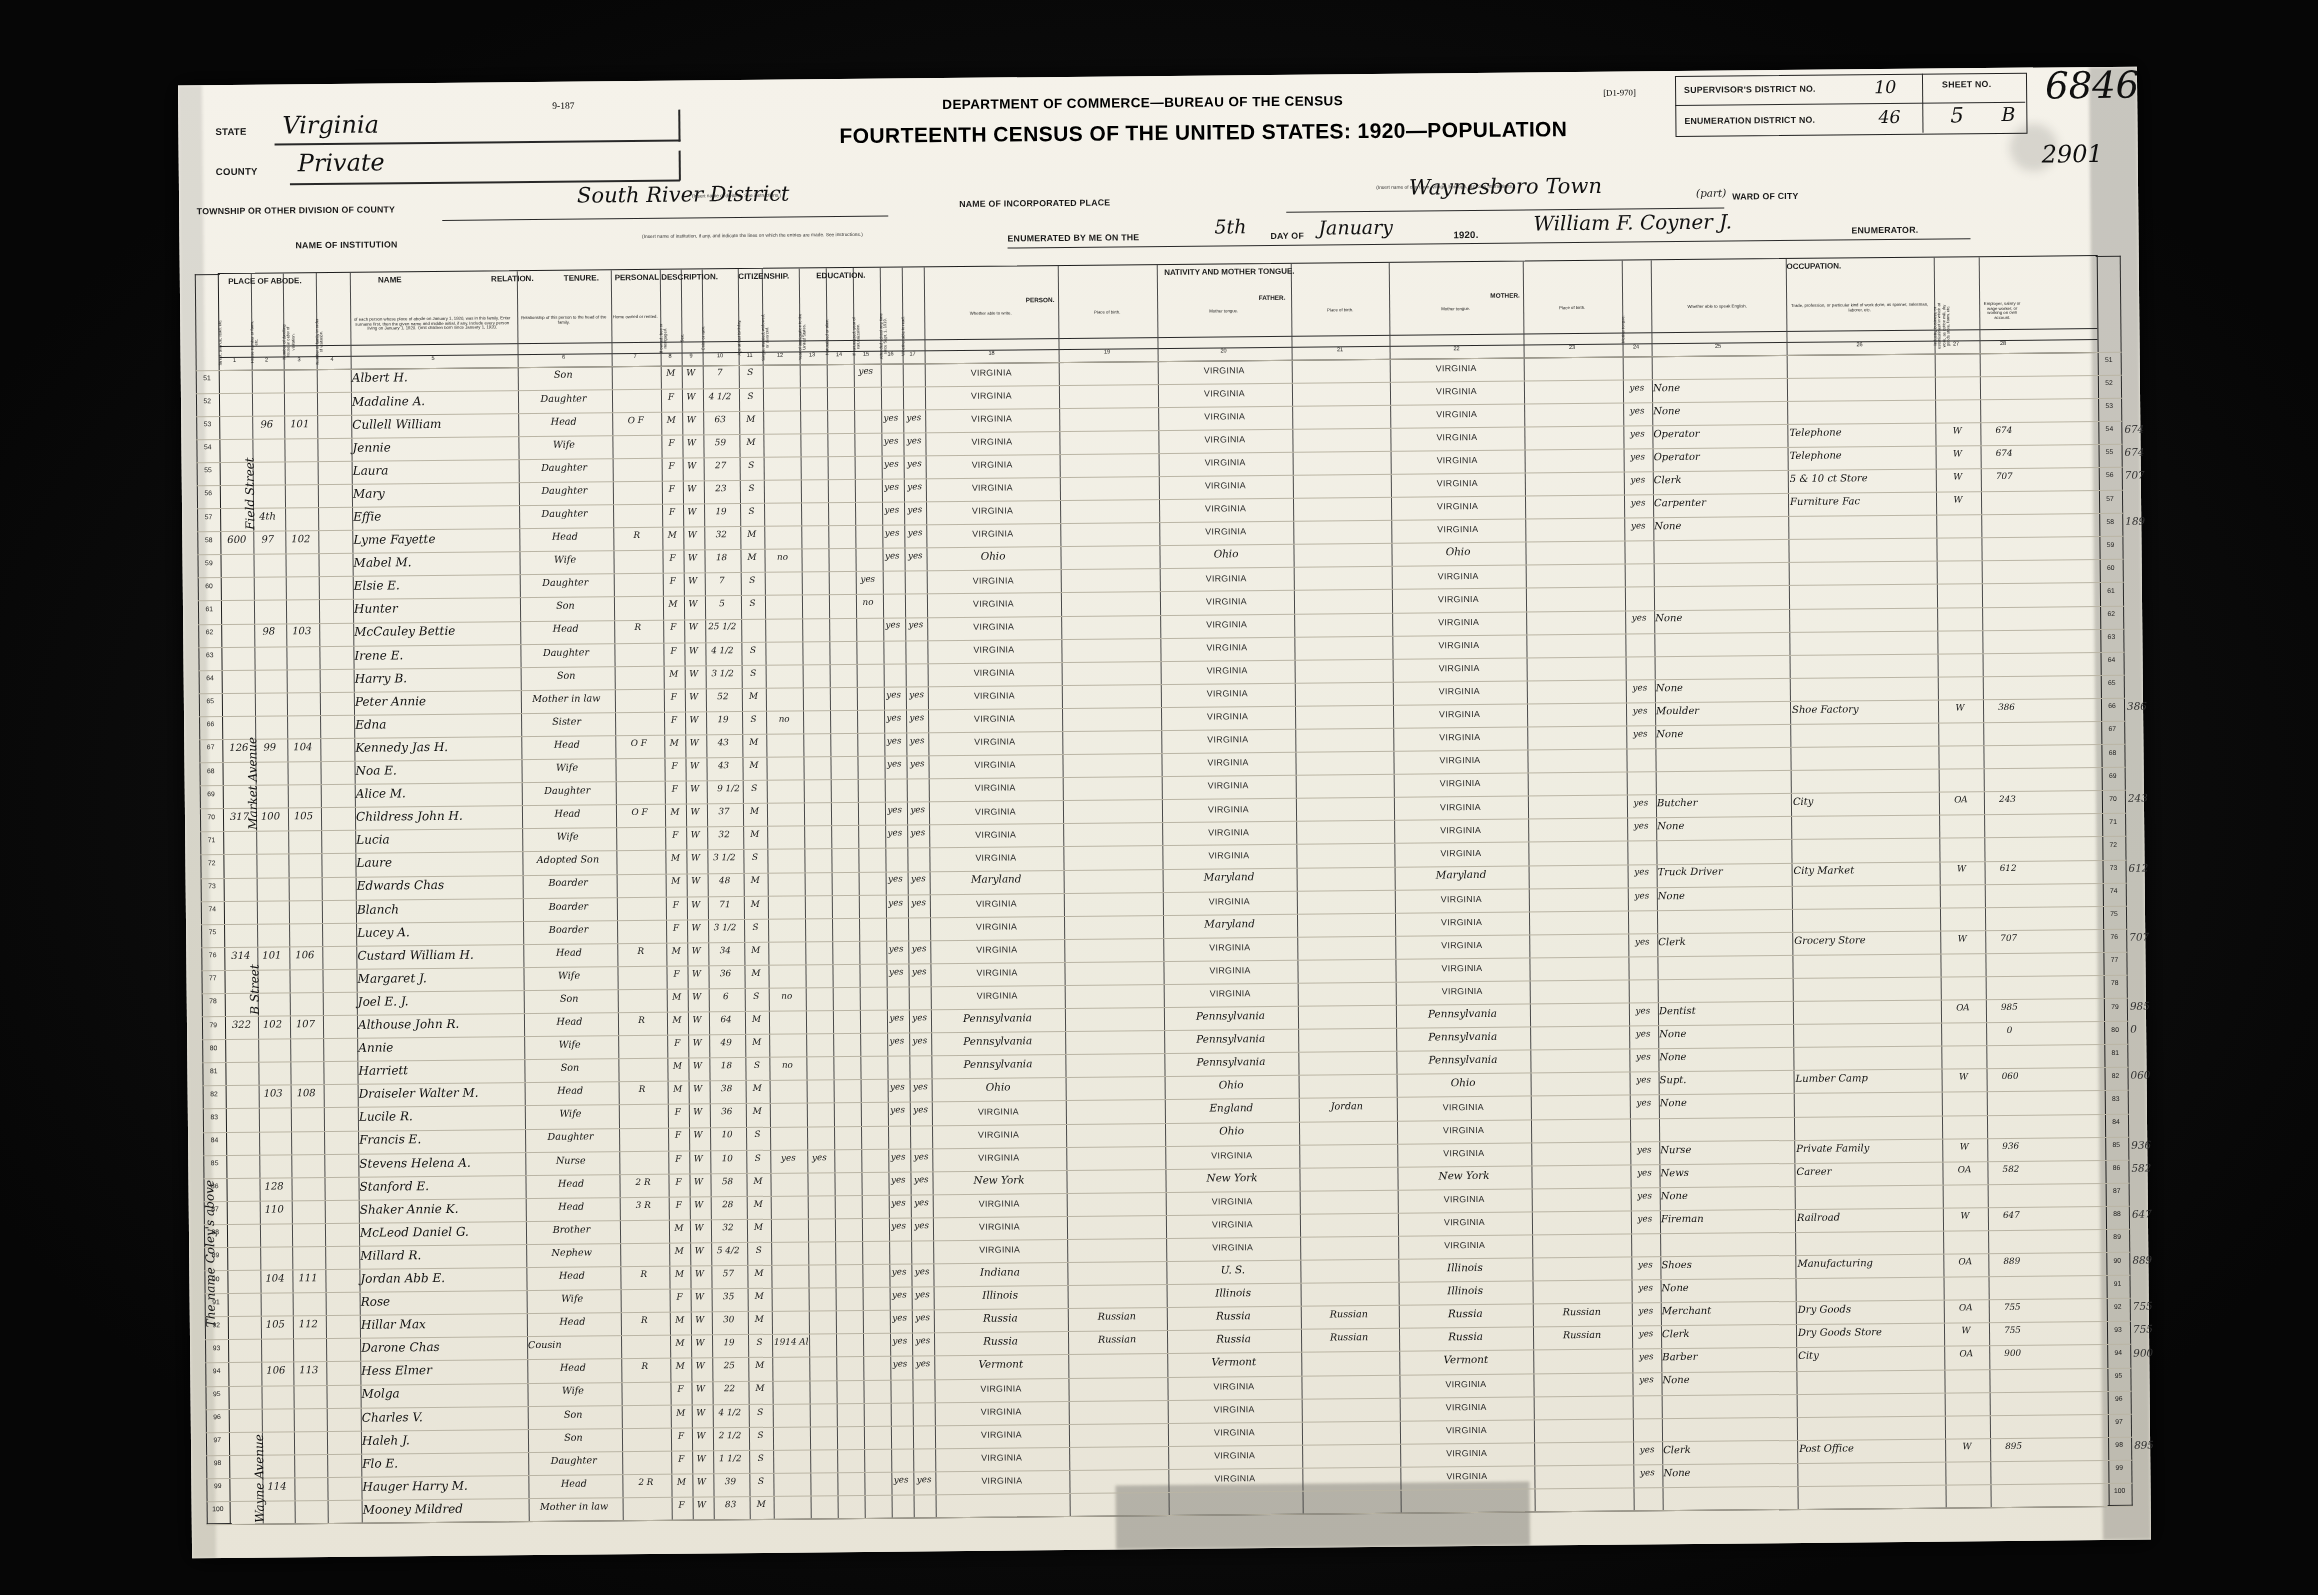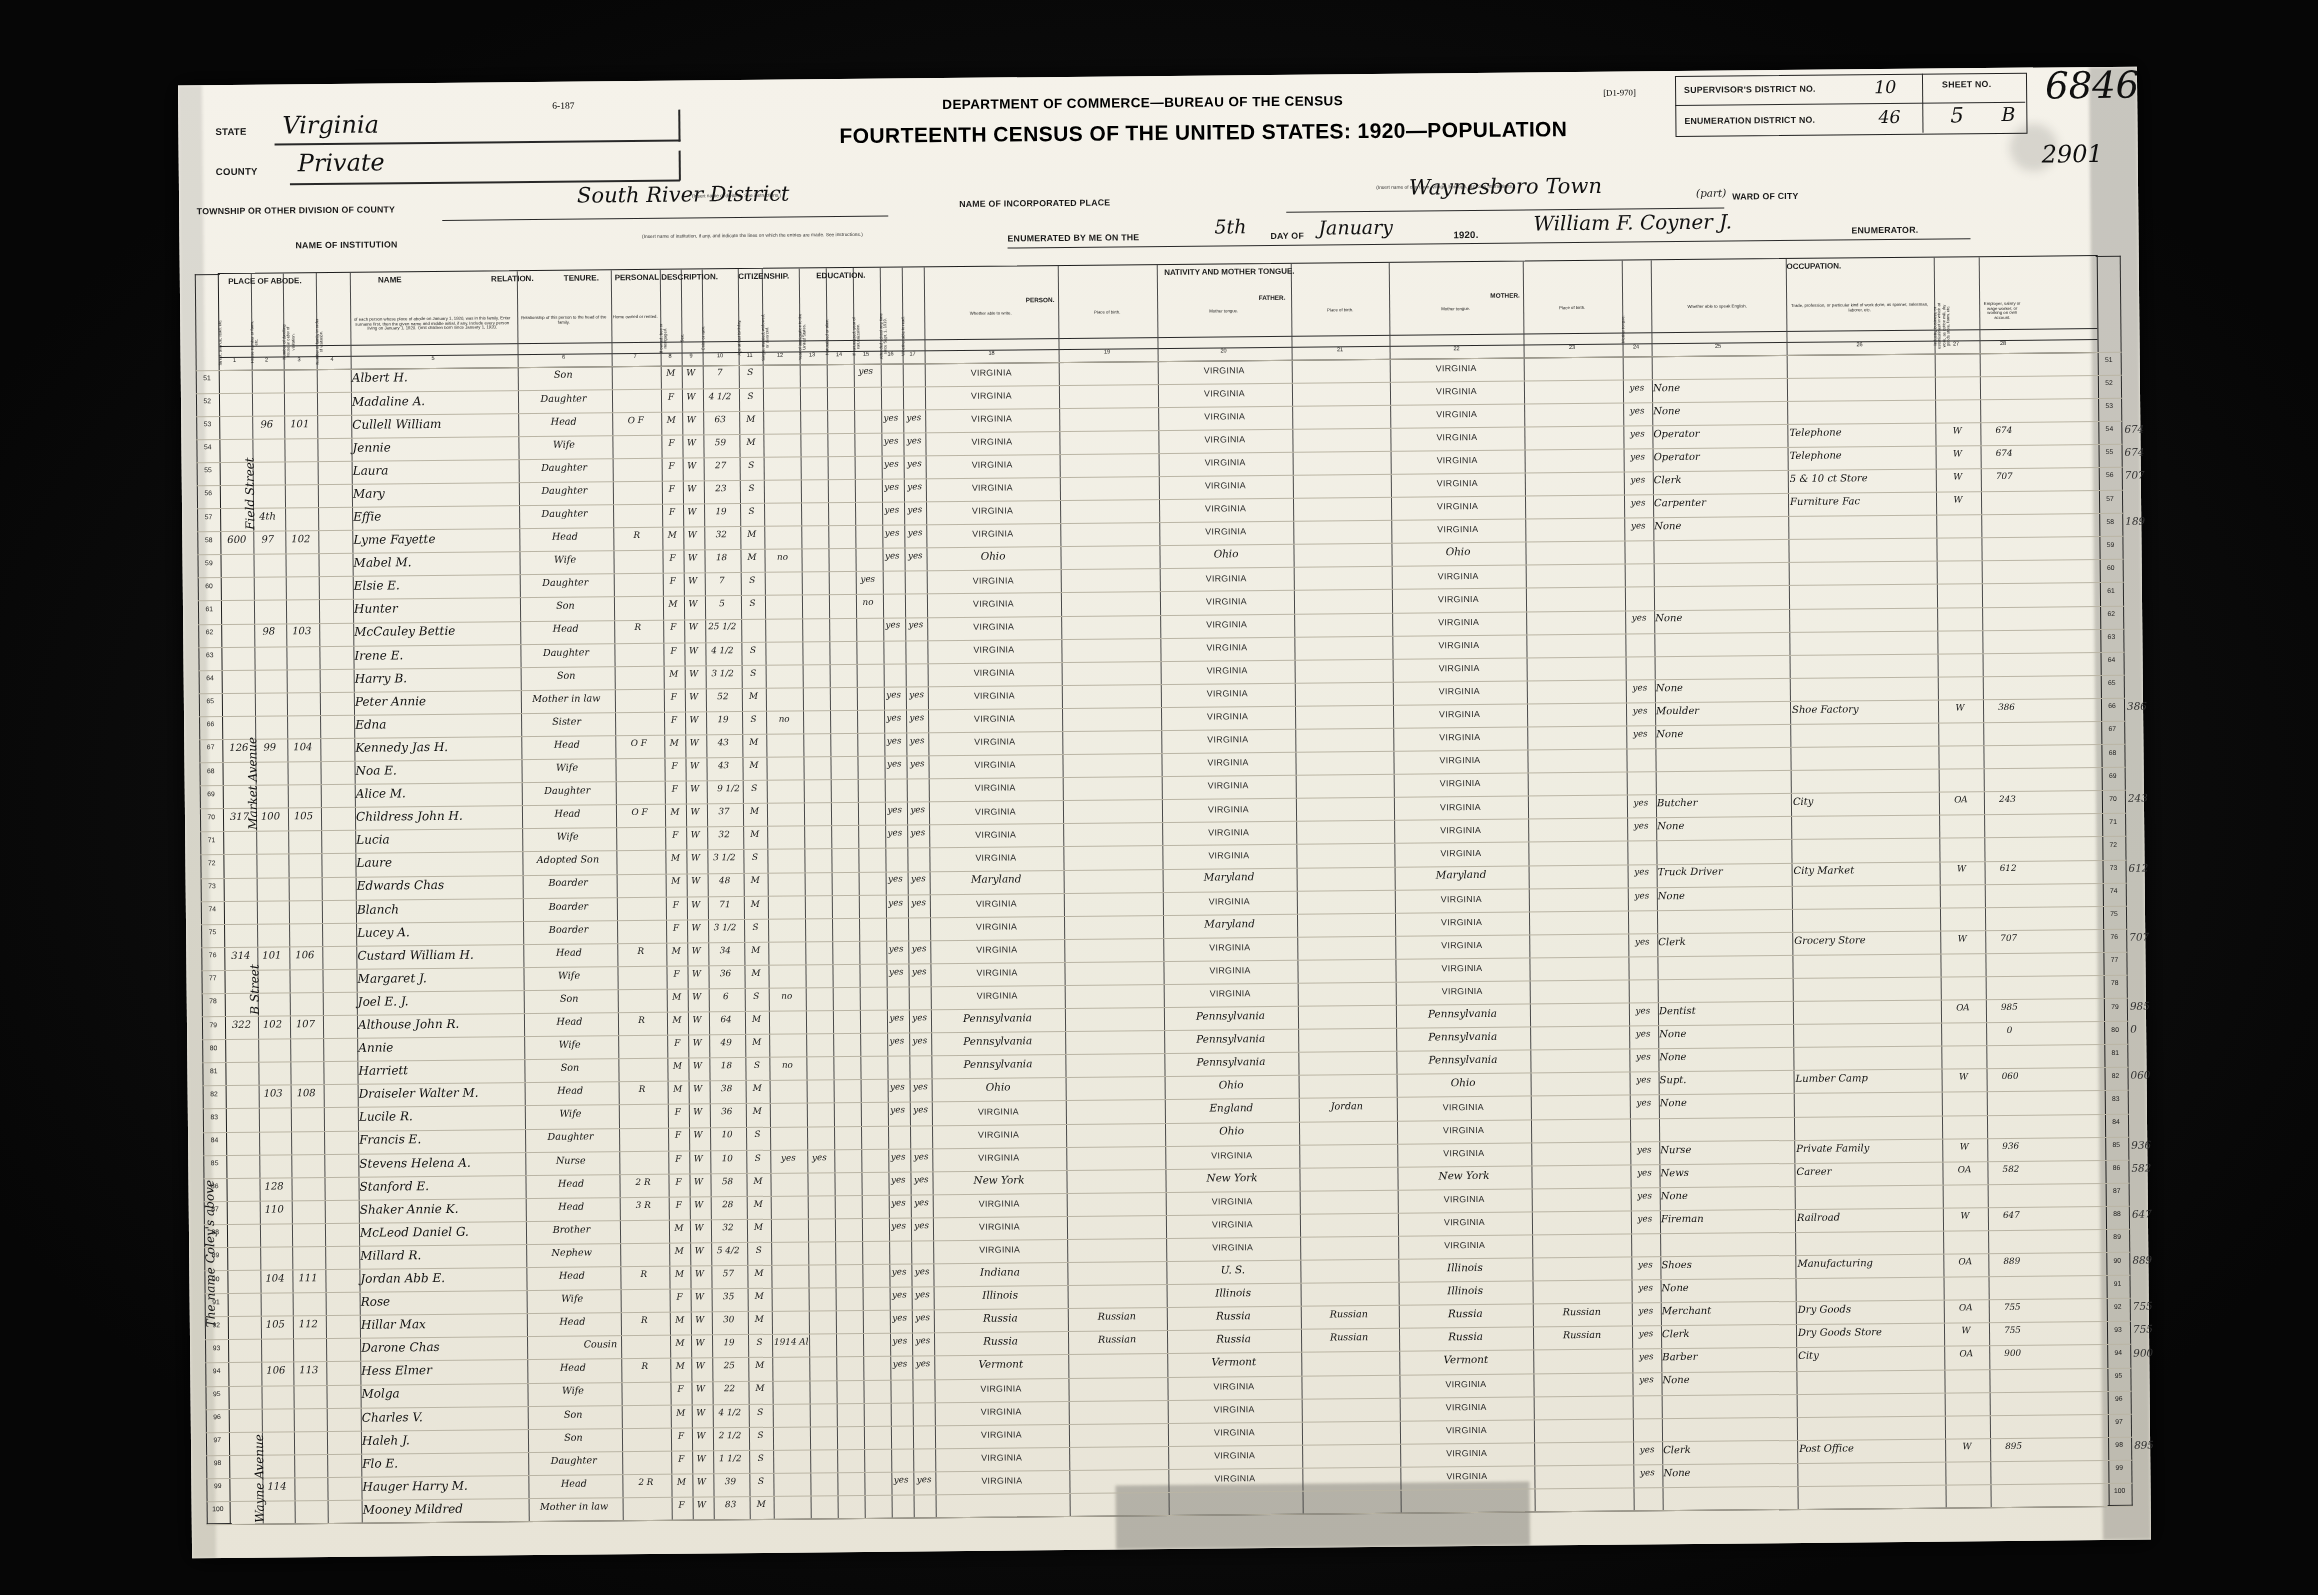--- a/index.html
+++ b/index.html
@@ -57,21 +57,21 @@
   <div class="scan-bg"></div>
 
   <div class="sheet">
     <div class="sheet-inner"></div>
 
     <div class="fold" style="left:0;top:0;width:24px;height:1473px;"></div>
     <div class="fold" style="left:1911px;top:0;width:48px;height:1473px;background:rgba(0,0,0,.18);"></div>
     <div class="fold" style="left:924px;top:1409px;width:414px;height:64px;background:rgba(0,0,0,.22);"></div>
     <div class="smudge" style="left:1831px;top:56px;width:48px;height:48px;"></div>
 
-    <div class="hdr" style="left:374px;top:17.5px;font-size:9.6px;">6-187</div>
+    <div class="hdr" style="left:374px;top:17.5px;font-size:9.6px;">9-187</div>
     <div class="hdr" style="left:1425px;top:16px;font-size:8.8px;">[D1-970]</div>
 
     <div class="hdr hdr-title" style="left:764px;top:19px;font-size:13.5px;">DEPARTMENT OF COMMERCE—BUREAU OF THE CENSUS</div>
     <div class="hdr hdr-title" style="left:661px;top:45px;font-size:21px;">FOURTEENTH CENSUS OF THE UNITED STATES: 1920—POPULATION</div>
 
     <div style="position:absolute;left:1497px;top:4.8px;width:350px;height:59px;border:1.6px solid #222;"></div>
     <div class="rule" style="left:1497px;top:34px;width:350px;"></div>
     <div class="vrule" style="left:1744px;top:4.8px;height:59px;"></div>
     <div class="lbl" style="position:absolute;left:1506px;top:14.3px;font-size:8.8px;">SUPERVISOR'S DISTRICT NO.</div>
     <div class="cellhand" style="left:1696px;top:8px;font-size:17.5px;">10</div>
@@ -949,21 +949,21 @@
         <div class="cellhand" style="left: 1211px; top: 1234px; width: 129px; text-align: center; overflow: visible; font-size: 10.4px;">Russia</div>
         <div class="cellhand" style="left: 1345px; top: 1234px; width: 94px; text-align: center; overflow: visible; font-size: 9.6px;">Russian</div>
         <div class="cellsm" style="left: 1444px; top: 1234px; width: 24px; text-align: center; overflow: visible;">yes</div>
         <div class="cellhand" style="left: 1472px; top: 1234px; width: 131px; text-align: left; overflow: visible; font-size: 10px;">Merchant</div>
         <div class="cellhand" style="left: 1608px; top: 1234px; width: 143px; text-align: left; overflow: visible; font-size: 10px;">Dry Goods</div>
         <div class="cellsm" style="left: 1756px; top: 1234px; width: 40px; text-align: center; overflow: visible;">OA</div>
         <div class="cellsm" style="left: 1800px; top: 1234px; width: 45px; text-align: center; overflow: visible;">755</div>
         <div class="rownum" style="left: 14.3px; top: 1259px; width: 24px; font-size: 6.8px;">93</div>
         <div class="rownum" style="left: 1916px; top: 1259px; width: 24px; font-size: 6.8px;">93</div>
         <div class="cellhand" style="left: 171px; top: 1257px; width: 162px; text-align: left; overflow: visible; font-size: 12px;">Darone Chas</div>
-        <div class="cellhand" style="left: 338px; top: 1257px; width: 89px; text-align: right; overflow: visible; font-size: 9.6px;">Cousin</div>
+        <div class="cellhand" style="left: 338px; top: 1257px; width: 89px; text-align: left; overflow: visible; font-size: 9.6px;">Cousin</div>
         <div class="cellsm" style="left: 482px; top: 1257px; width: 16px; text-align: center; overflow: visible;">M</div>
         <div class="cellsm" style="left: 502px; top: 1257px; width: 16px; text-align: center; overflow: visible;">W</div>
         <div class="cellsm" style="left: 523px; top: 1257px; width: 32px; text-align: center; overflow: visible;">19</div>
         <div class="cellsm" style="left: 560px; top: 1257px; width: 19px; text-align: center; overflow: visible;">S</div>
         <div class="cellsm" style="left: 584px; top: 1257px; width: 32px; text-align: center; overflow: visible;">1914 Al</div>
         <div class="cellsm" style="left: 701px; top: 1257px; width: 17.5px; text-align: center; overflow: visible;">yes</div>
         <div class="cellsm" style="left: 724px; top: 1257px; width: 17.5px; text-align: center; overflow: visible;">yes</div>
         <div class="cellhand" style="left: 746px; top: 1257px; width: 129px; text-align: center; overflow: visible; font-size: 10.4px;">Russia</div>
         <div class="cellhand" style="left: 880px; top: 1257px; width: 94px; text-align: center; overflow: visible; font-size: 9.6px;">Russian</div>
         <div class="cellhand" style="left: 979px; top: 1257px; width: 129px; text-align: center; overflow: visible; font-size: 10.4px;">Russia</div>

